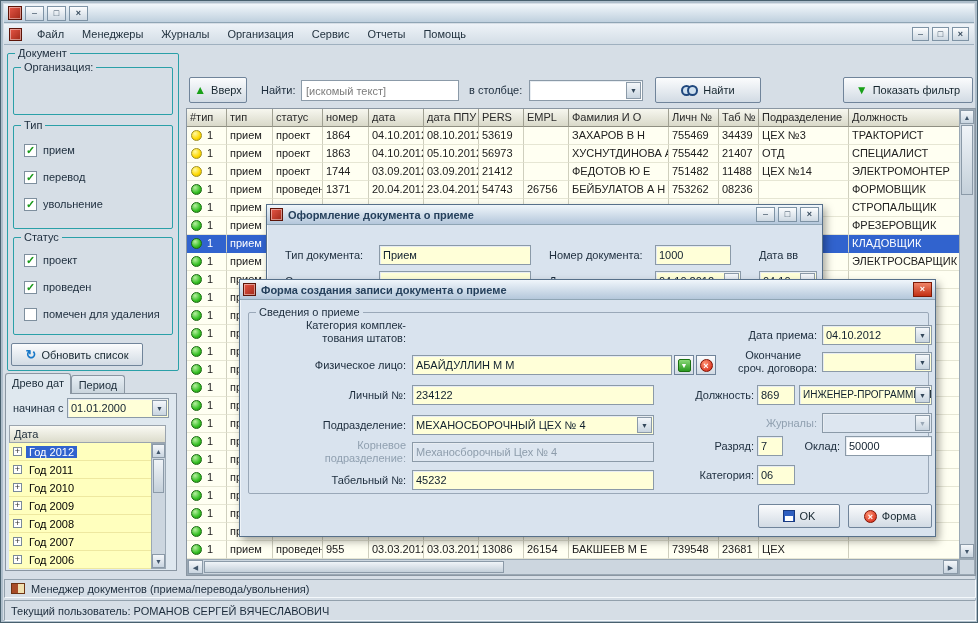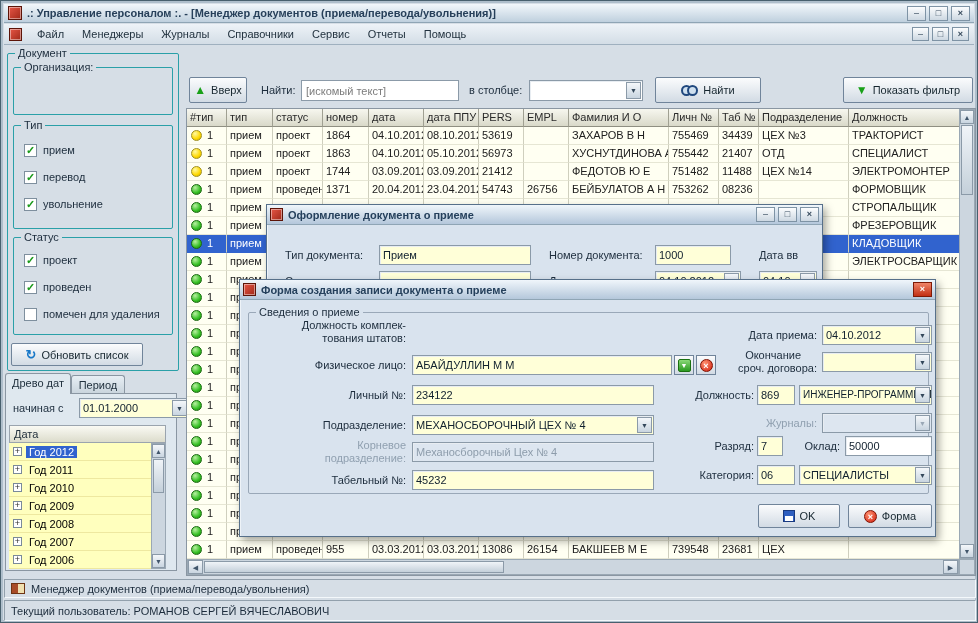--- a/index.html
+++ b/index.html
@@ -134,33 +134,32 @@
                display:flex; align-items:center; padding:0 6px; gap:6px; background:#d6dee6;
                font-size:11px; color:#1c2c3c; }
 </style>
 </head>
 <body>
 
 <div id="win">
 
   <div class="titlebar">
     <div class="app-icon"></div>
-    <div class="title-text">.: Управление персоналом :. - [Менеджер документов (приема/перевода/увольнения)]</div>
     <div class="win-btn b-min"></div>
     <div class="win-btn b-max"></div>
     <div class="win-btn b-close"></div>
   </div>
 
   <div class="menubar">
     <div class="app-icon small"></div>
     <div id="menu-items">
         <div class="menu-item">Файл</div>
         <div class="menu-item">Менеджеры</div>
         <div class="menu-item">Журналы</div>
-        <div class="menu-item">Справочники</div>
+        <div class="menu-item">Организация</div>
         <div class="menu-item">Сервис</div>
         <div class="menu-item">Отчеты</div>
         <div class="menu-item">Помощь</div>
       </div>
     <div class="mdi-btns">
       <div class="win-btn b-min"></div>
       <div class="win-btn b-max"></div>
       <div class="win-btn b-close"></div>
     </div>
   </div>
@@ -212,21 +211,21 @@
   <div class="btn3d" style="left:10px;top:342px;width:132px;height:23px">
     <span class="icon-refresh">↻</span>
     <span>Обновить список</span>
   </div>
 
   <div class="tab active" style="left:4px;top:372px;width:66px">Древо дат</div>
   <div class="tab" style="left:70px;top:374px;width:54px">Период</div>
   <div class="panel" style="left:4px;top:392px;width:172px;height:178px"></div>
 
   <span class="lbl" style="left:12px;top:401px">начиная с</span>
-  <div class="fld combo" style="left:78px;top:397px;width:110px">
+  <div class="fld combo" style="left:66px;top:397px;width:102px">
     <span>01.01.2000</span>
     <span class="arrow">▼</span>
   </div>
 
   <div class="tree-head" style="left:8px;top:424px;width:157px">Дата</div>
   <div id="tree-items" style="position:absolute;left:8px;top:442px;width:142px">
       <div class="tree-row sel">
         <span class="plusbox">+</span>
         <span class="tree-label">Год 2012</span>
       </div>
@@ -698,21 +697,21 @@
   <div class="dialog" style="left:238px;top:278px;width:697px;height:258px;z-index:20">
     <div class="dlg-title">
       <div class="app-icon small"></div>
       <div class="t">Форма создания записи документа о приеме</div>
       <div class="win-btn b-close red"></div>
     </div>
     <div class="group" style="left:8px;top:32px;width:681px;height:182px;border-color:#9aa8b8">
       <span class="glabel" style="background:#d9e3ee">Сведения о приеме</span>
     </div>
 
-    <span class="dlbl right" style="left:8px;top:39px;width:158px">Должность комплек-</span>
+    <span class="dlbl right" style="left:8px;top:39px;width:158px">Категория комплек-</span>
     <span class="dlbl right" style="left:8px;top:52px;width:158px">тования штатов:</span>
 
     <span class="dlbl right" style="left:8px;top:79px;width:158px">Физическое лицо:</span>
     <div class="fld" style="left:172px;top:75px;width:260px">
       <span>АБАЙДУЛЛИН М М</span></div>
     <div class="btn-sm" style="left:434px;top:75px">
       <span class="mini-green">▼</span>
       </div>
     <div class="btn-sm" style="left:456px;top:75px">
       <span class="icon-cancel"></span>
@@ -757,22 +756,20 @@
     <span class="dlbl right" style="left:420px;top:160px;width:94px">Разряд:</span>
     <div class="fld" style="left:517px;top:156px;width:26px">
       <span>7</span></div>
     <span class="dlbl right" style="left:545px;top:160px;width:55px">Оклад:</span>
     <div class="fld white" style="left:605px;top:156px;width:100px;width:87px">
       <span>50000</span></div>
 
     <span class="dlbl right" style="left:420px;top:189px;width:94px">Категория:</span>
     <div class="fld" style="left:517px;top:185px;width:38px">
       <span>06</span></div>
-    <div class="fld combo" style="left:559px;top:185px;width:133px">
-      <span>СПЕЦИАЛИСТЫ</span><span class="arrow">▼</span></div>
 
     <div class="btn3d" style="left:518px;top:224px;width:82px;height:24px">
       <span class="icon-disk"></span>
       <span>OK</span>
     </div>
     <div class="btn3d" style="left:608px;top:224px;width:84px;height:24px">
       <span class="icon-cancel"></span>
       <span>Форма</span>
     </div>
   </div>

